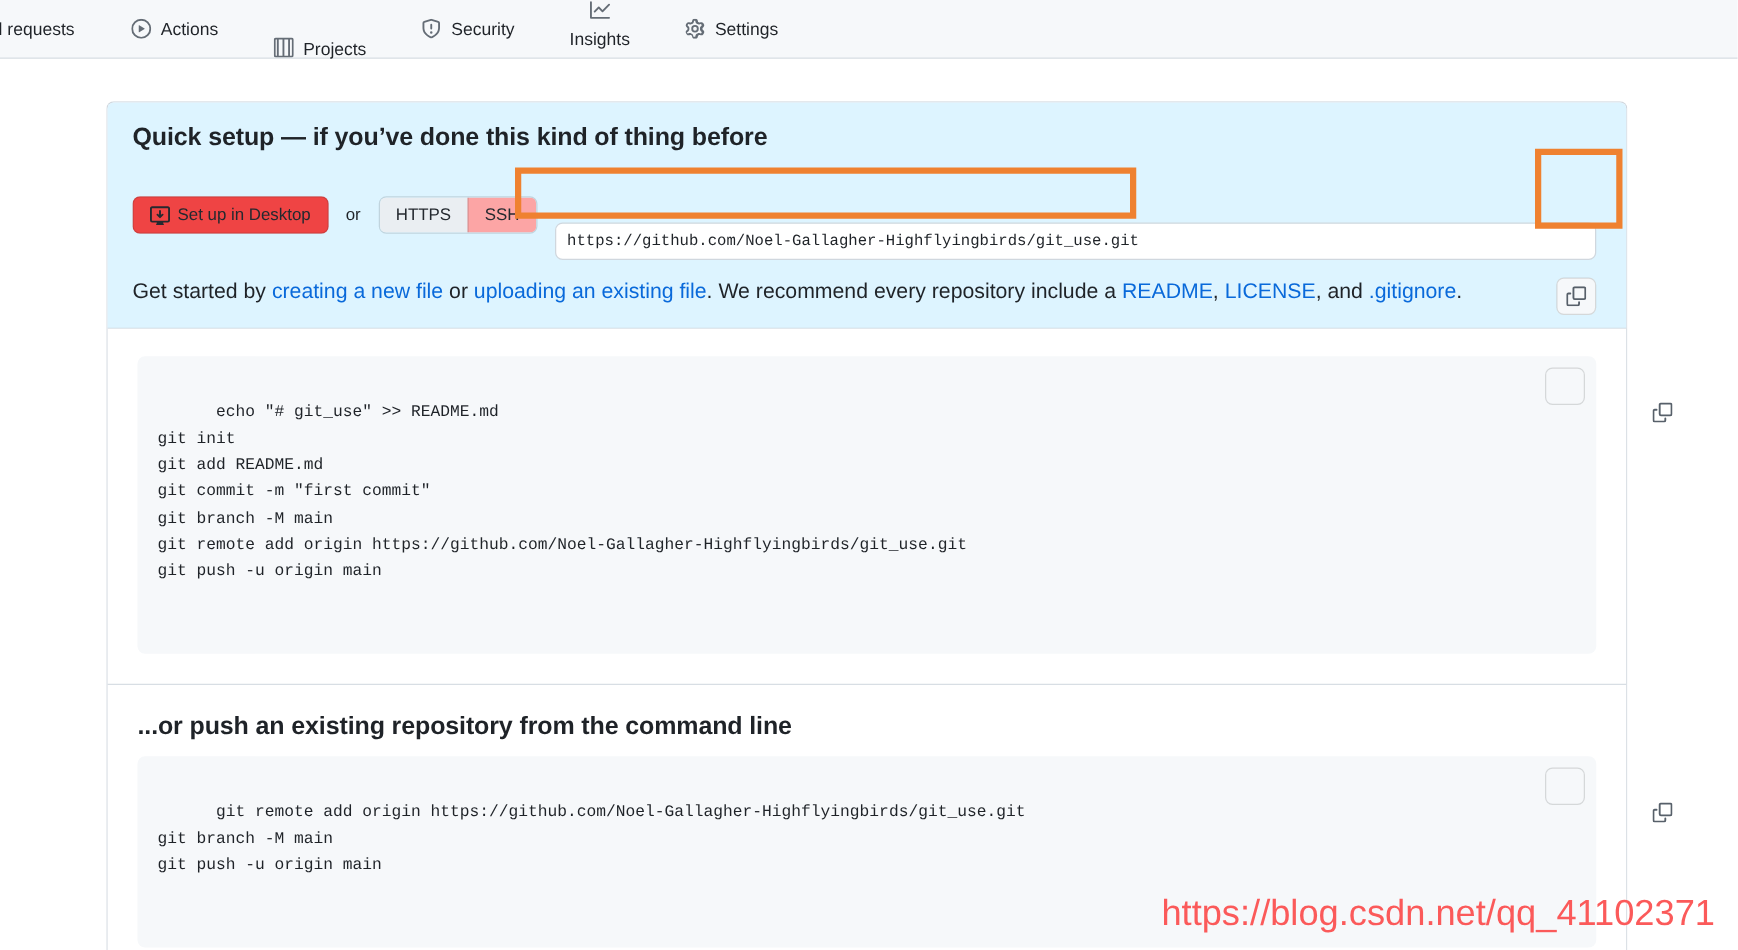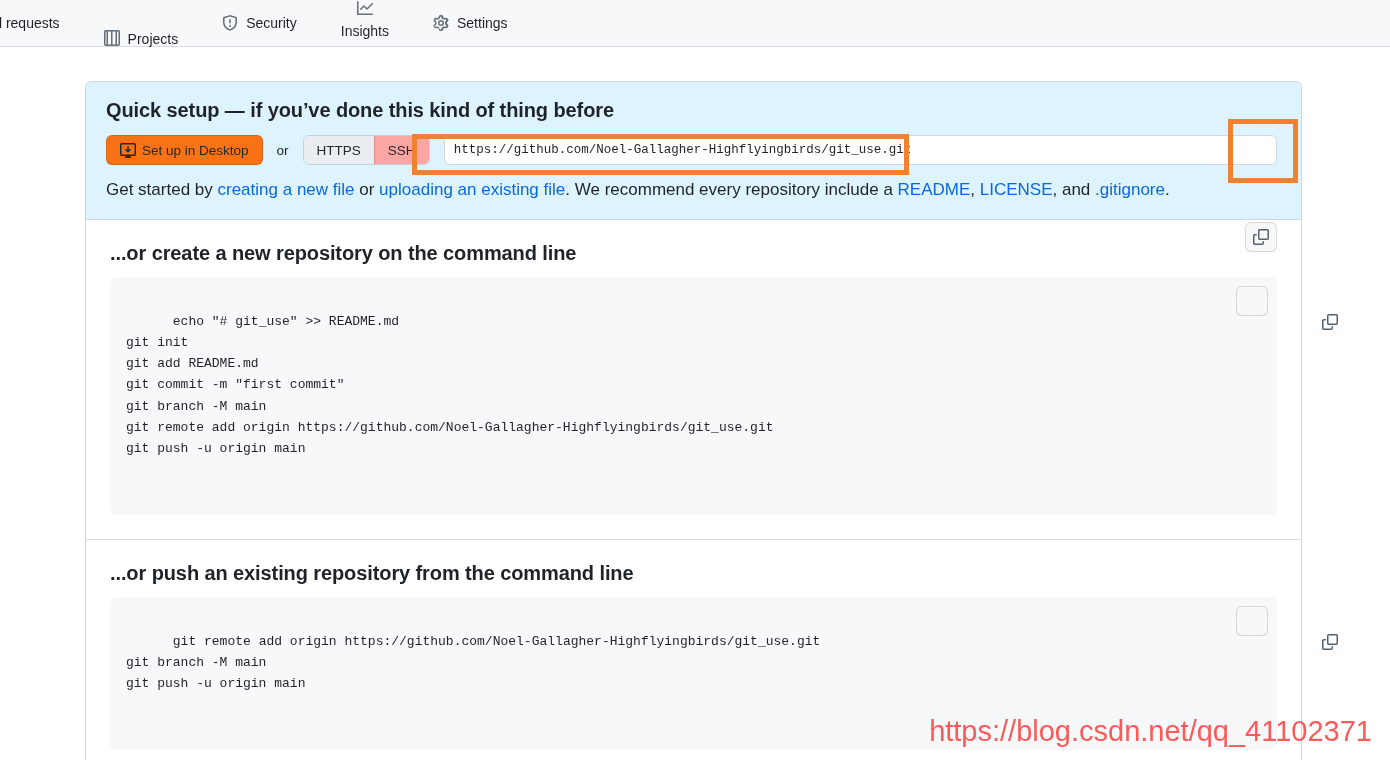--- a/index.html
+++ b/index.html
@@ -61,21 +61,21 @@
     font-family: "Liberation Sans", sans-serif;
     font-size: 13.5px; color: #24292f;
     background: #f6f8fa;
     border: 1px solid rgba(27,31,36,0.15);
     border-radius: 6px;
     padding: 5px 13px;
     height: 30px;
     display: inline-flex; align-items: center; gap: 6px;
     cursor: pointer; white-space: nowrap;
   }
-  .btn-white { background: #f97316; }
+  .btn-white { background: #ef4444; }
   .desktop-icon { width: 16px; height: 16px; color: #24292f; display:block; }
 
   .or-text { font-size: 13.5px; color: #1f2328; margin: 0 14px; }
 
   .proto-group { display: flex; border: 1px solid rgba(27,31,36,0.15); border-radius: 6px; overflow: hidden; height: 30px; }
   .proto-btn {
     font-family: "Liberation Sans", sans-serif;
     font-size: 13.5px; color: #24292f;
     background: #f6f8fa;
     border: none; padding: 0 13px;
@@ -87,20 +87,21 @@
   .url-wrap { position: relative; margin-left: 14px; flex: 1; }
   .url-input {
     width: 100%; height: 30px;
     font-family: "Liberation Mono", monospace;
     font-size: 12.5px; color: #1f2328;
     background: #ffffff;
     border: 1px solid #d0d7de;
     border-radius: 6px;
     padding: 0 9px;
     outline: none;
+    margin-top: 43px;
   }
   
   .hl-url {
     position: absolute;
     left: 412px; top: 134px;
     width: 497px; height: 41px;
     border: 5px solid #ef8130;
     pointer-events: none;
     z-index: 5;
   }
@@ -174,20 +175,28 @@
 </style>
 </head>
 <body>
 
 <div class="repo-nav">
 
   <div class="nav-item" style="padding-left:0; margin-left:-12px;">
     <span class="nav-label">ull requests</span>
   </div>
 
+  <div class="nav-item" style="margin-left:19px;">
+    <span class="nav-icon">
+      <svg viewBox="0 0 16 16" fill="currentColor">
+          <path d="M8 0a8 8 0 110 16A8 8 0 018 0zM1.5 8a6.5 6.5 0 1013 0 6.5 6.5 0 00-13 0zm4.879-2.773l4.264 2.559a.25.25 0 010 .428l-4.264 2.559A.25.25 0 016 10.559V5.442a.25.25 0 01.379-.215z"></path>
+        </svg>
+    </span>
+    <span class="nav-label">Actions</span>
+  </div>
 
   <div class="nav-item" style="margin-left:18px;align-items:flex-end;">
     <span class="nav-icon">
       <svg viewBox="0 0 16 16" fill="currentColor">
           <path d="M1.75 0h12.5C15.216 0 16 .784 16 1.75v12.5A1.75 1.75 0 0114.25 16H1.75A1.75 1.75 0 010 14.25V1.75C0 .784.784 0 1.75 0zM1.5 1.75v12.5c0 .138.112.25.25.25h.75v-13h-.75a.25.25 0 00-.25.25zM4 14.5h3v-13H4zm4.5 0h3v-13h-3zm4.5 0h1.25a.25.25 0 00.25-.25V1.75a.25.25 0 00-.25-.25H13z"></path>
         </svg>
     </span>
     <span class="nav-label">Projects</span>
   </div>
 
@@ -254,21 +263,20 @@
       <span class="clip-icon">
         <svg viewBox="0 0 16 16" fill="currentColor">
             <path d="M0 6.75C0 5.784.784 5 1.75 5h1.5a.75.75 0 010 1.5h-1.5a.25.25 0 00-.25.25v7.5c0 .138.112.25.25.25h7.5a.25.25 0 00.25-.25v-1.5a.75.75 0 011.5 0v1.5A1.75 1.75 0 019.25 16h-7.5A1.75 1.75 0 010 14.25z"></path>
             <path d="M5 1.75C5 .784 5.784 0 6.75 0h7.5C15.216 0 16 .784 16 1.75v7.5A1.75 1.75 0 0114.25 11h-7.5A1.75 1.75 0 015 9.25zm1.75-.25a.25.25 0 00-.25.25v7.5c0 .138.112.25.25.25h7.5a.25.25 0 00.25-.25v-7.5a.25.25 0 00-.25-.25z"></path>
           </svg>
       </span>
     </div>
   </div>
 
   <div class="section">
-    <div class="section-title">...or create a new repository on the command line</div>
     <div class="code-box">
       <span>echo "# git_use" &gt;&gt; README.md
 git init
 git add README.md
 git commit -m "first commit"
 git branch -M main
 git remote add origin https://github.com/Noel-Gallagher-Highflyingbirds/git_use.git
 git push -u origin main</span>
       <div class="copy-btn-code">
         <span class="clip-icon">

